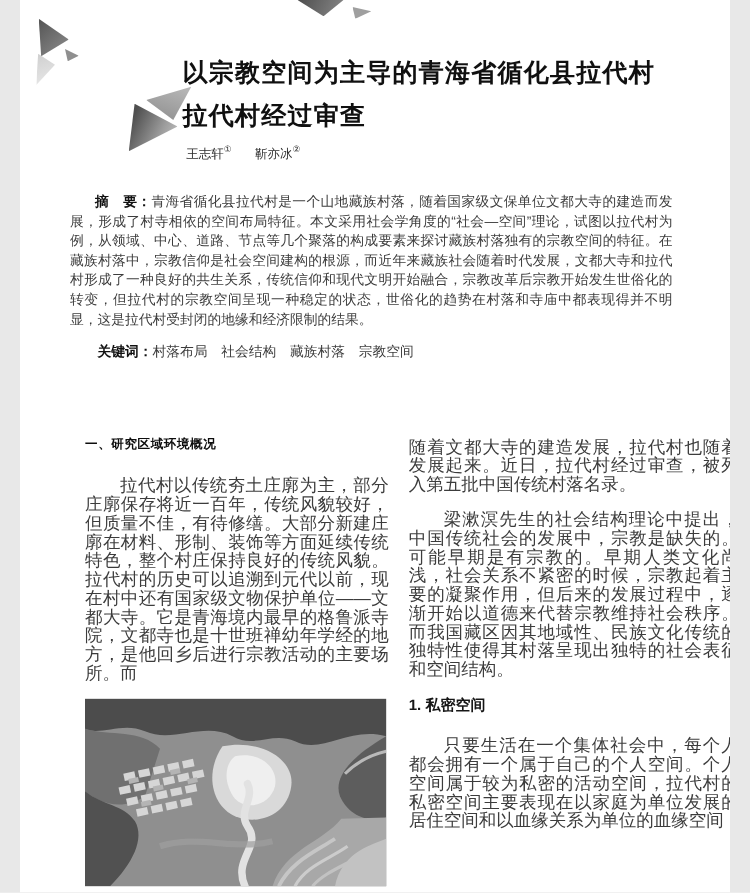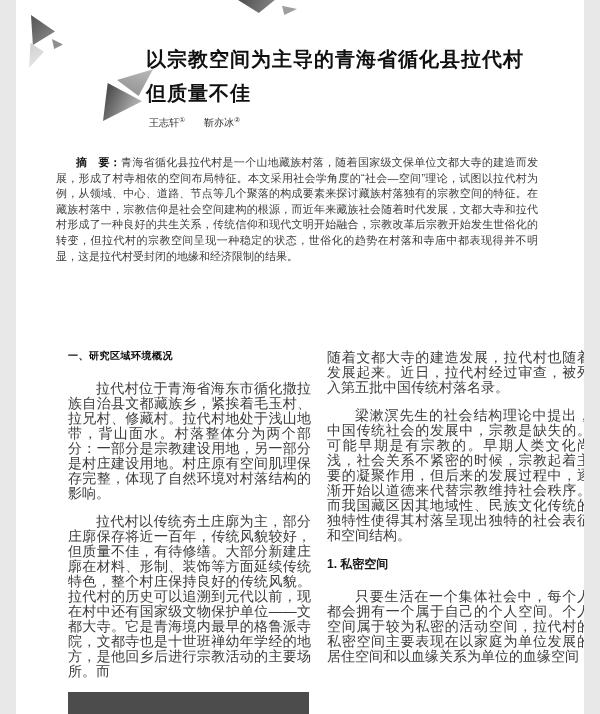--- a/index.html
+++ b/index.html
@@ -72,38 +72,40 @@
   <div class="deco t-topcut"></div>
   <div class="deco t-topcut-s"></div>
   <div class="deco t-left-dark"></div>
   <div class="deco t-left-mid"></div>
   <div class="deco t-left-light"></div>
   <div class="deco t-mid-upper"></div>
   <div class="deco t-mid-lower"></div>
 
   <div class="title-block">
     <div class="title-line">以宗教空间为主导的青海省循化县拉代村</div>
-    <div class="title-line">但质量不佳</div>
+    <div class="title-line">拉代村经过审查</div>
   </div>
 
   <div class="authors">
     <span class="author"><span>王志轩</span><sup>①</sup></span>
     <span class="author"><span>靳亦冰</span><sup>②</sup></span>
   </div>
 
   <div class="abstract">
     <b>摘　要：</b><span>青海省循化县拉代村是一个山地藏族村落，随着国家级文保单位文都大寺的建造而发展，形成了村寺相依的空间布局特征。本文采用社会学角度的“社会—空间”理论，试图以拉代村为例，从领域、中心、道路、节点等几个聚落的构成要素来探讨藏族村落独有的宗教空间的特征。在藏族村落中，宗教信仰是社会空间建构的根源，而近年来藏族社会随着时代发展，文都大寺和拉代村形成了一种良好的共生关系，传统信仰和现代文明开始融合，宗教改革后宗教开始发生世俗化的转变，但拉代村的宗教空间呈现一种稳定的状态，世俗化的趋势在村落和寺庙中都表现得并不明显，这是拉代村受封闭的地缘和经济限制的结果。</span>
   </div>
 
+  <div class="keywords">
+    <b>关键词：</b><span>村落布局　社会结构　藏族村落　宗教空间</span>
+  </div>
 
   <div class="columns">
 
     <div class="col-left">
       <h2 class="section">一、研究区域环境概况</h2>
-      <p class="body indent">拉代村位于青海省海东市循化撒拉族自治县文都藏族乡，紧挨着毛玉村、拉兄村、修藏村。拉代村地处于浅山地带，背山面水。村落整体分为两个部分：一部分是宗教建设用地，另一部分是村庄建设用地。村庄原有空间肌理保存完整，体现了自然环境对村落结构的影响。</p>
       <p class="body indent">拉代村以传统夯土庄廓为主，部分庄廓保存将近一百年，传统风貌较好，但质量不佳，有待修缮。大部分新建庄廓在材料、形制、装饰等方面延续传统特色，整个村庄保持良好的传统风貌。拉代村的历史可以追溯到元代以前，现在村中还有国家级文物保护单位——文都大寺。它是青海境内最早的格鲁派寺院，文都寺也是十世班禅幼年学经的地方，是他回乡后进行宗教活动的主要场所。而</p>
 
       <div class="photo">
         <svg viewBox="0 0 241 150" preserveAspectRatio="none" aria-hidden="true">
           <rect width="241" height="150" fill="#8f8f8f"></rect>
           <path d="M0 0 H241 V30 C210 22 190 45 168 34 C150 26 135 40 118 30 C95 18 70 36 48 26 C30 18 12 30 0 24 Z" fill="#4c4c4c"></path>
           <path d="M241 30 V95 C225 100 210 92 204 78 C198 62 215 45 241 30 Z" fill="#5d5d5d"></path>
           <path d="M0 24 C20 30 45 24 60 40 L48 78 C30 90 12 84 0 74 Z" fill="#707070"></path>
           <path d="M208 60 C220 48 232 44 241 42" stroke="#b9b9b9" stroke-width="2.5" fill="none"></path>
           <path d="M110 38 C140 32 168 48 165 70 C162 92 140 102 120 94 C102 86 95 60 110 38 Z" fill="#d9d9d9"></path>

